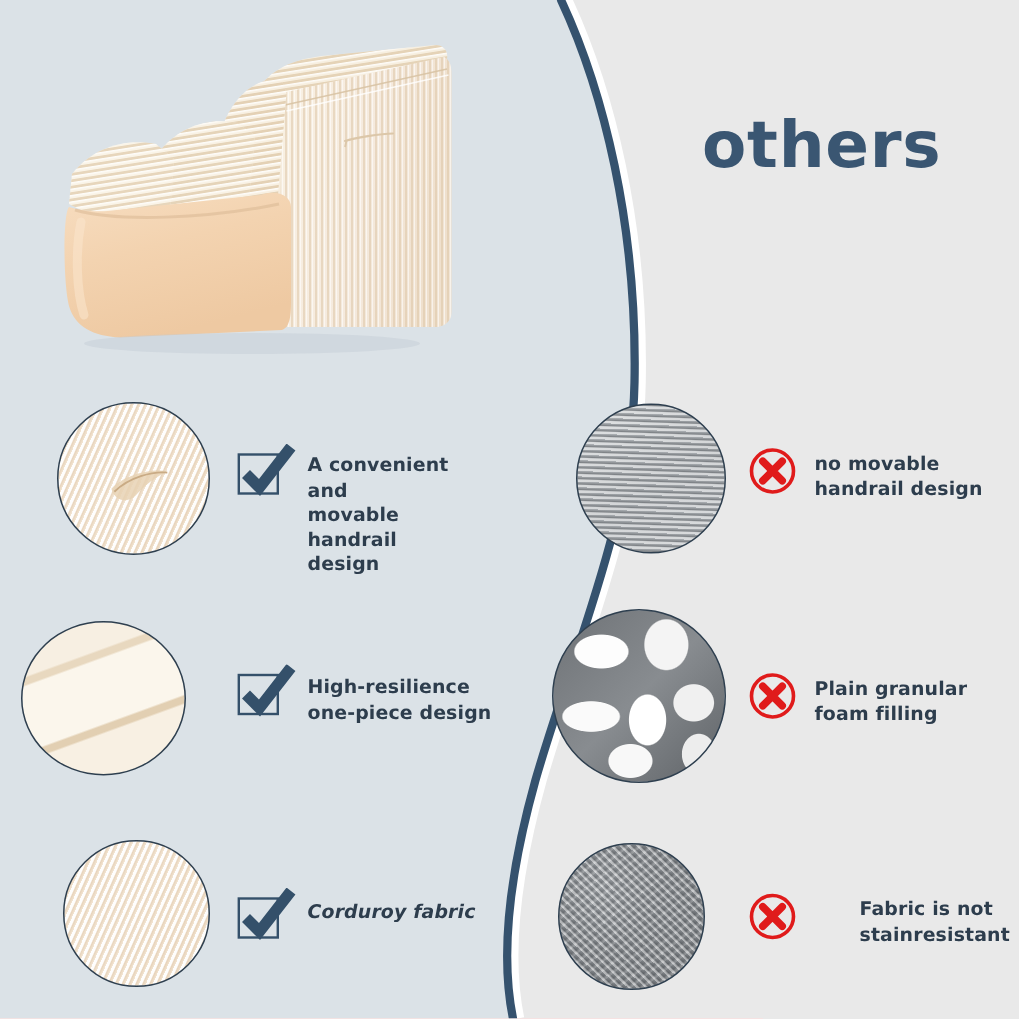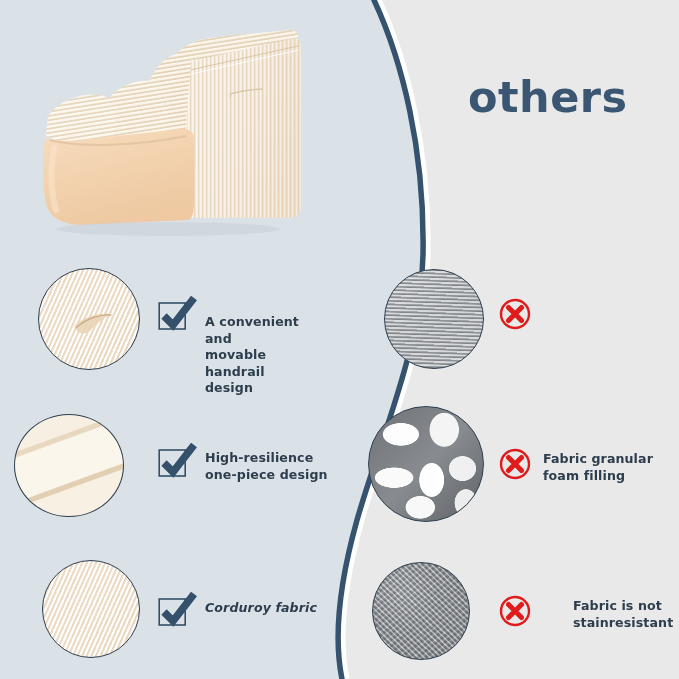--- a/index.html
+++ b/index.html
@@ -243,21 +243,21 @@
       <path d="M36,58 C44,49 62,44 74,46 C66,50 58,56 52,63 C46,68 38,66 36,58 Z" fill="#e7d2b4" opacity="0.85"></path>
       <path d="M38,60 C48,50 64,46 74,47" stroke="#c9ab85" stroke-width="1.3" fill="none"></path>
     </svg>
   </div>
 
   <svg class="check-icon" style="left:158px; top:296px;" viewBox="0 0 40 38">
     <rect x="1.2" y="7" width="26" height="26" fill="none" stroke="#34506a" stroke-width="1.6"></rect>
     <path d="M6,20 L15,29 L36,2" fill="none" stroke="#34506a" stroke-width="7.5" stroke-linecap="butt" stroke-linejoin="miter"></path>
   </svg>
 
-  <div class="feat-text" style="left:205px; top:314px; width:120px;">A convenient and
+  <div class="feat-text" style="left:205px; top:302px; width:120px;">A convenient and
 movable handrail
 design</div>
 
   <div class="thumb tex-foam-cream" style="left:14px; top:414px; width:110px; height:103px;">
   </div>
 
   <svg class="check-icon" style="left:158px; top:443px;" viewBox="0 0 40 38">
     <rect x="1.2" y="7" width="26" height="26" fill="none" stroke="#34506a" stroke-width="1.6"></rect>
     <path d="M6,20 L15,29 L36,2" fill="none" stroke="#34506a" stroke-width="7.5" stroke-linecap="butt" stroke-linejoin="miter"></path>
   </svg>
@@ -276,30 +276,32 @@
   <div class="feat-text" style="left:205px; top:600px; width:125px;font-style:italic;">Corduroy fabric</div>
 
   <div class="thumb tex-gray-rib" style="left:384px; top:269px; width:100px; height:100px;">
   </div>
 
   <svg class="cross-icon" style="left:499px; top:298px;" viewBox="0 0 32 32">
     <circle cx="16" cy="16" r="14" fill="none" stroke="#e01b1b" stroke-width="2.4"></circle>
     <path d="M9.5,9.5 L22.5,22.5 M22.5,9.5 L9.5,22.5" stroke="#e01b1b" stroke-width="5" stroke-linecap="round"></path>
   </svg>
 
+  <div class="feat-text right" style="left:543px; top:301px; width:125px;">no movable
+handrail design</div>
 
   <div class="thumb tex-foam-chunks" style="left:368px; top:406px; width:116px; height:116px;">
   </div>
 
   <svg class="cross-icon" style="left:499px; top:448px;" viewBox="0 0 32 32">
     <circle cx="16" cy="16" r="14" fill="none" stroke="#e01b1b" stroke-width="2.4"></circle>
     <path d="M9.5,9.5 L22.5,22.5 M22.5,9.5 L9.5,22.5" stroke="#e01b1b" stroke-width="5" stroke-linecap="round"></path>
   </svg>
 
-  <div class="feat-text right" style="left:543px; top:451px; width:125px;">Fabric granular
+  <div class="feat-text right" style="left:543px; top:451px; width:125px;">Plain granular
 foam filling</div>
 
   <div class="thumb tex-stained" style="left:372px; top:562px; width:98px; height:98px;">
   </div>
 
   <svg class="cross-icon" style="left:499px; top:595px;" viewBox="0 0 32 32">
     <circle cx="16" cy="16" r="14" fill="none" stroke="#e01b1b" stroke-width="2.4"></circle>
     <path d="M9.5,9.5 L22.5,22.5 M22.5,9.5 L9.5,22.5" stroke="#e01b1b" stroke-width="5" stroke-linecap="round"></path>
   </svg>
 

